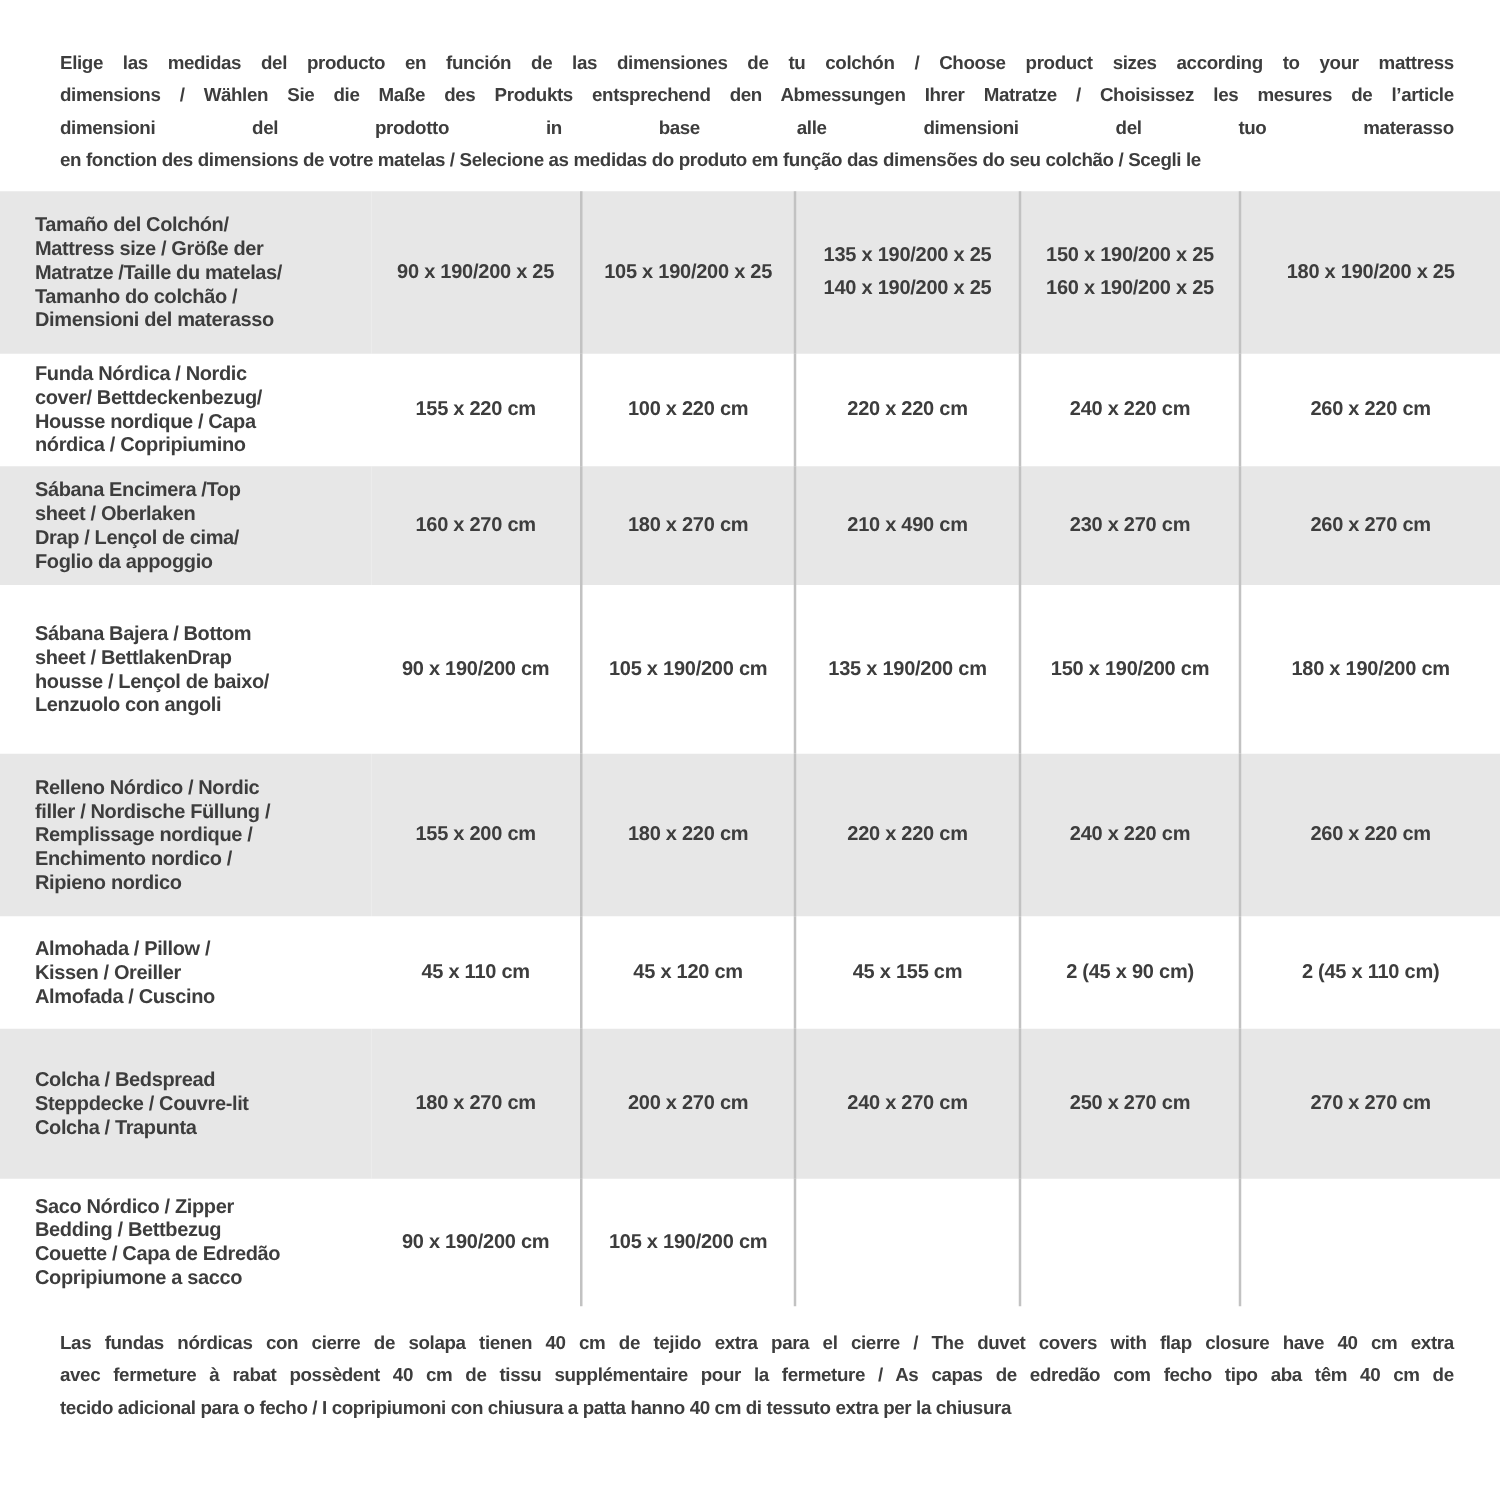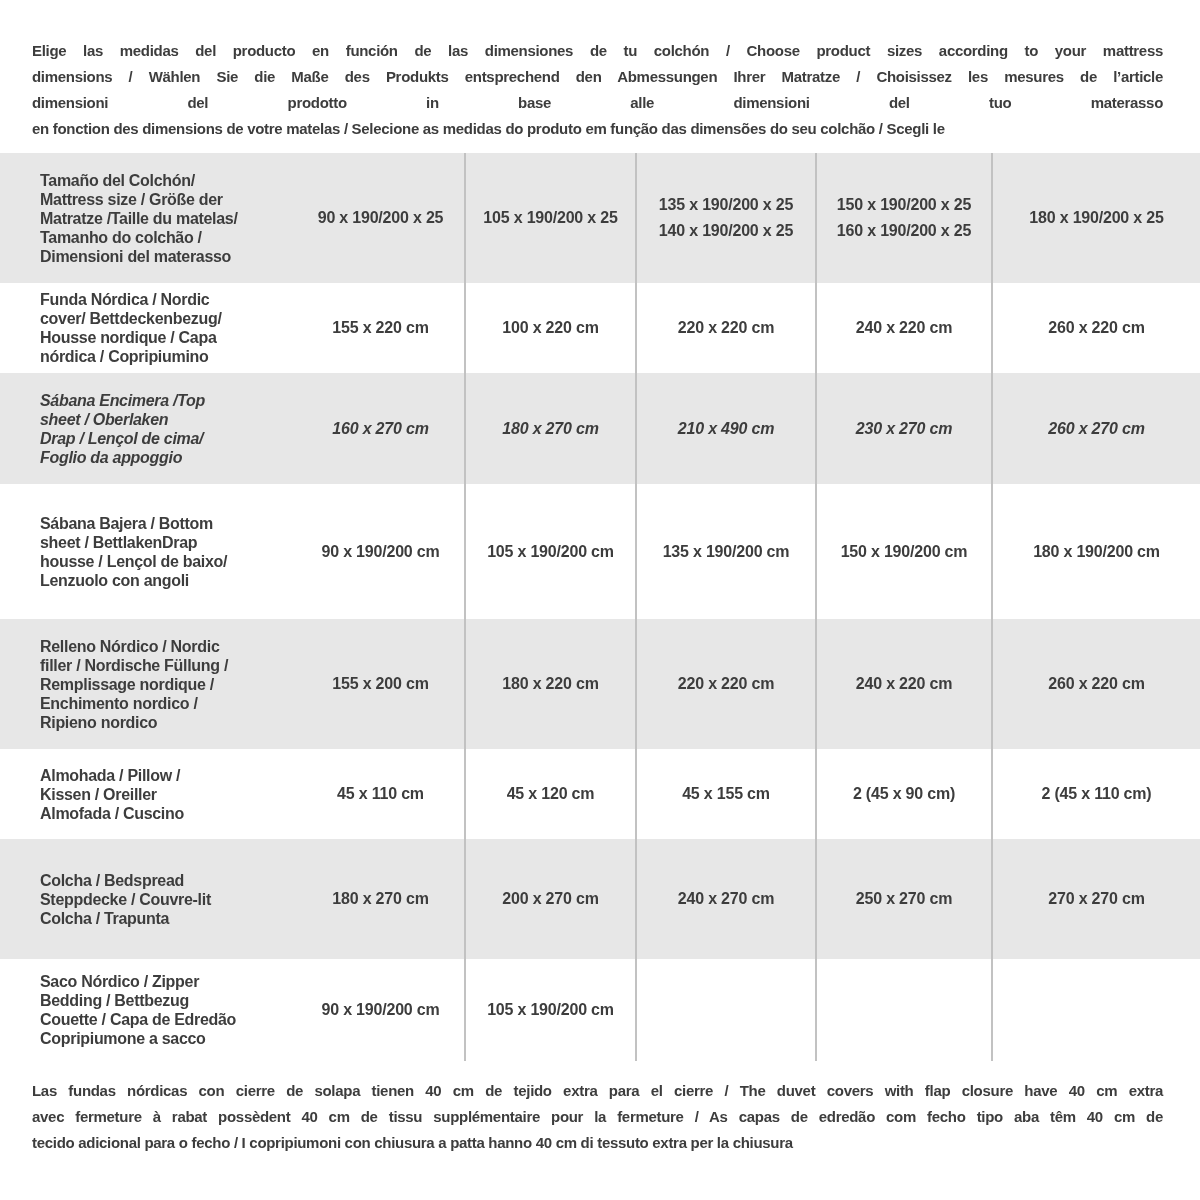--- a/index.html
+++ b/index.html
@@ -9,21 +9,21 @@
     width: 1200px;
     height: 1200px;
     background: var(--background, #ffffff);
     color: var(--text, #3d3d3d);
     font-family: "Liberation Sans", sans-serif;
     font-weight: 700;
     overflow: hidden;
   }
   
   .para {
-    margin-left: 32px;
+    margin-left: 48px;
     margin-right: 37px;
     font-size: 15px;
     line-height: 26px;
     letter-spacing: -0.3px;
   }
   .para > div { text-align: justify; text-align-last: justify; }
   .para > div:last-child { text-align-last: left; }
   .intro { padding-top: 38px; }
   .footnote { margin-top: 17px; }
 
@@ -31,37 +31,37 @@
   table.size-table {
     width: 1200px;
     margin-top: 11px;
     border-collapse: collapse;
     table-layout: fixed;
   }
   td { vertical-align: middle; }
   tr.gray { background: var(--row-gray, #e7e7e7); }
   td.label {
     text-align: left;
-    padding-left: 40px;
+    padding-left: 28px;
     font-size: 16px;
     line-height: 19px;
     letter-spacing: -0.3px;
   }
   td.value {
     text-align: center;
     font-size: 16px;
     line-height: 26px;
     letter-spacing: -0.2px;
   }
   td.sep { border-left: 2px solid var(--divider, #c2c2c2); }
   tr.rh130 { height: 130px; }
   tr.rh113 { height: 135px; }
   tr.rh110 { height: 90px; }
   tr.rh108 { height: 120px; }
-  tr.rh107 { height: 111px; font-style: italic; }
+  tr.rh107 { height: 95px; }
   tr.rh102 { height: 102px; }
 </style>
 </head>
 <body>
 
 <div class="page">
 
   <div class="para intro">
       <div>Elige las medidas del producto en función de las dimensiones de tu colchón / Choose product sizes according to your mattress</div>
       <div>dimensions / Wählen Sie die Maße des Produkts entsprechend den Abmessungen Ihrer Matratze / Choisissez les mesures de l’article</div>

